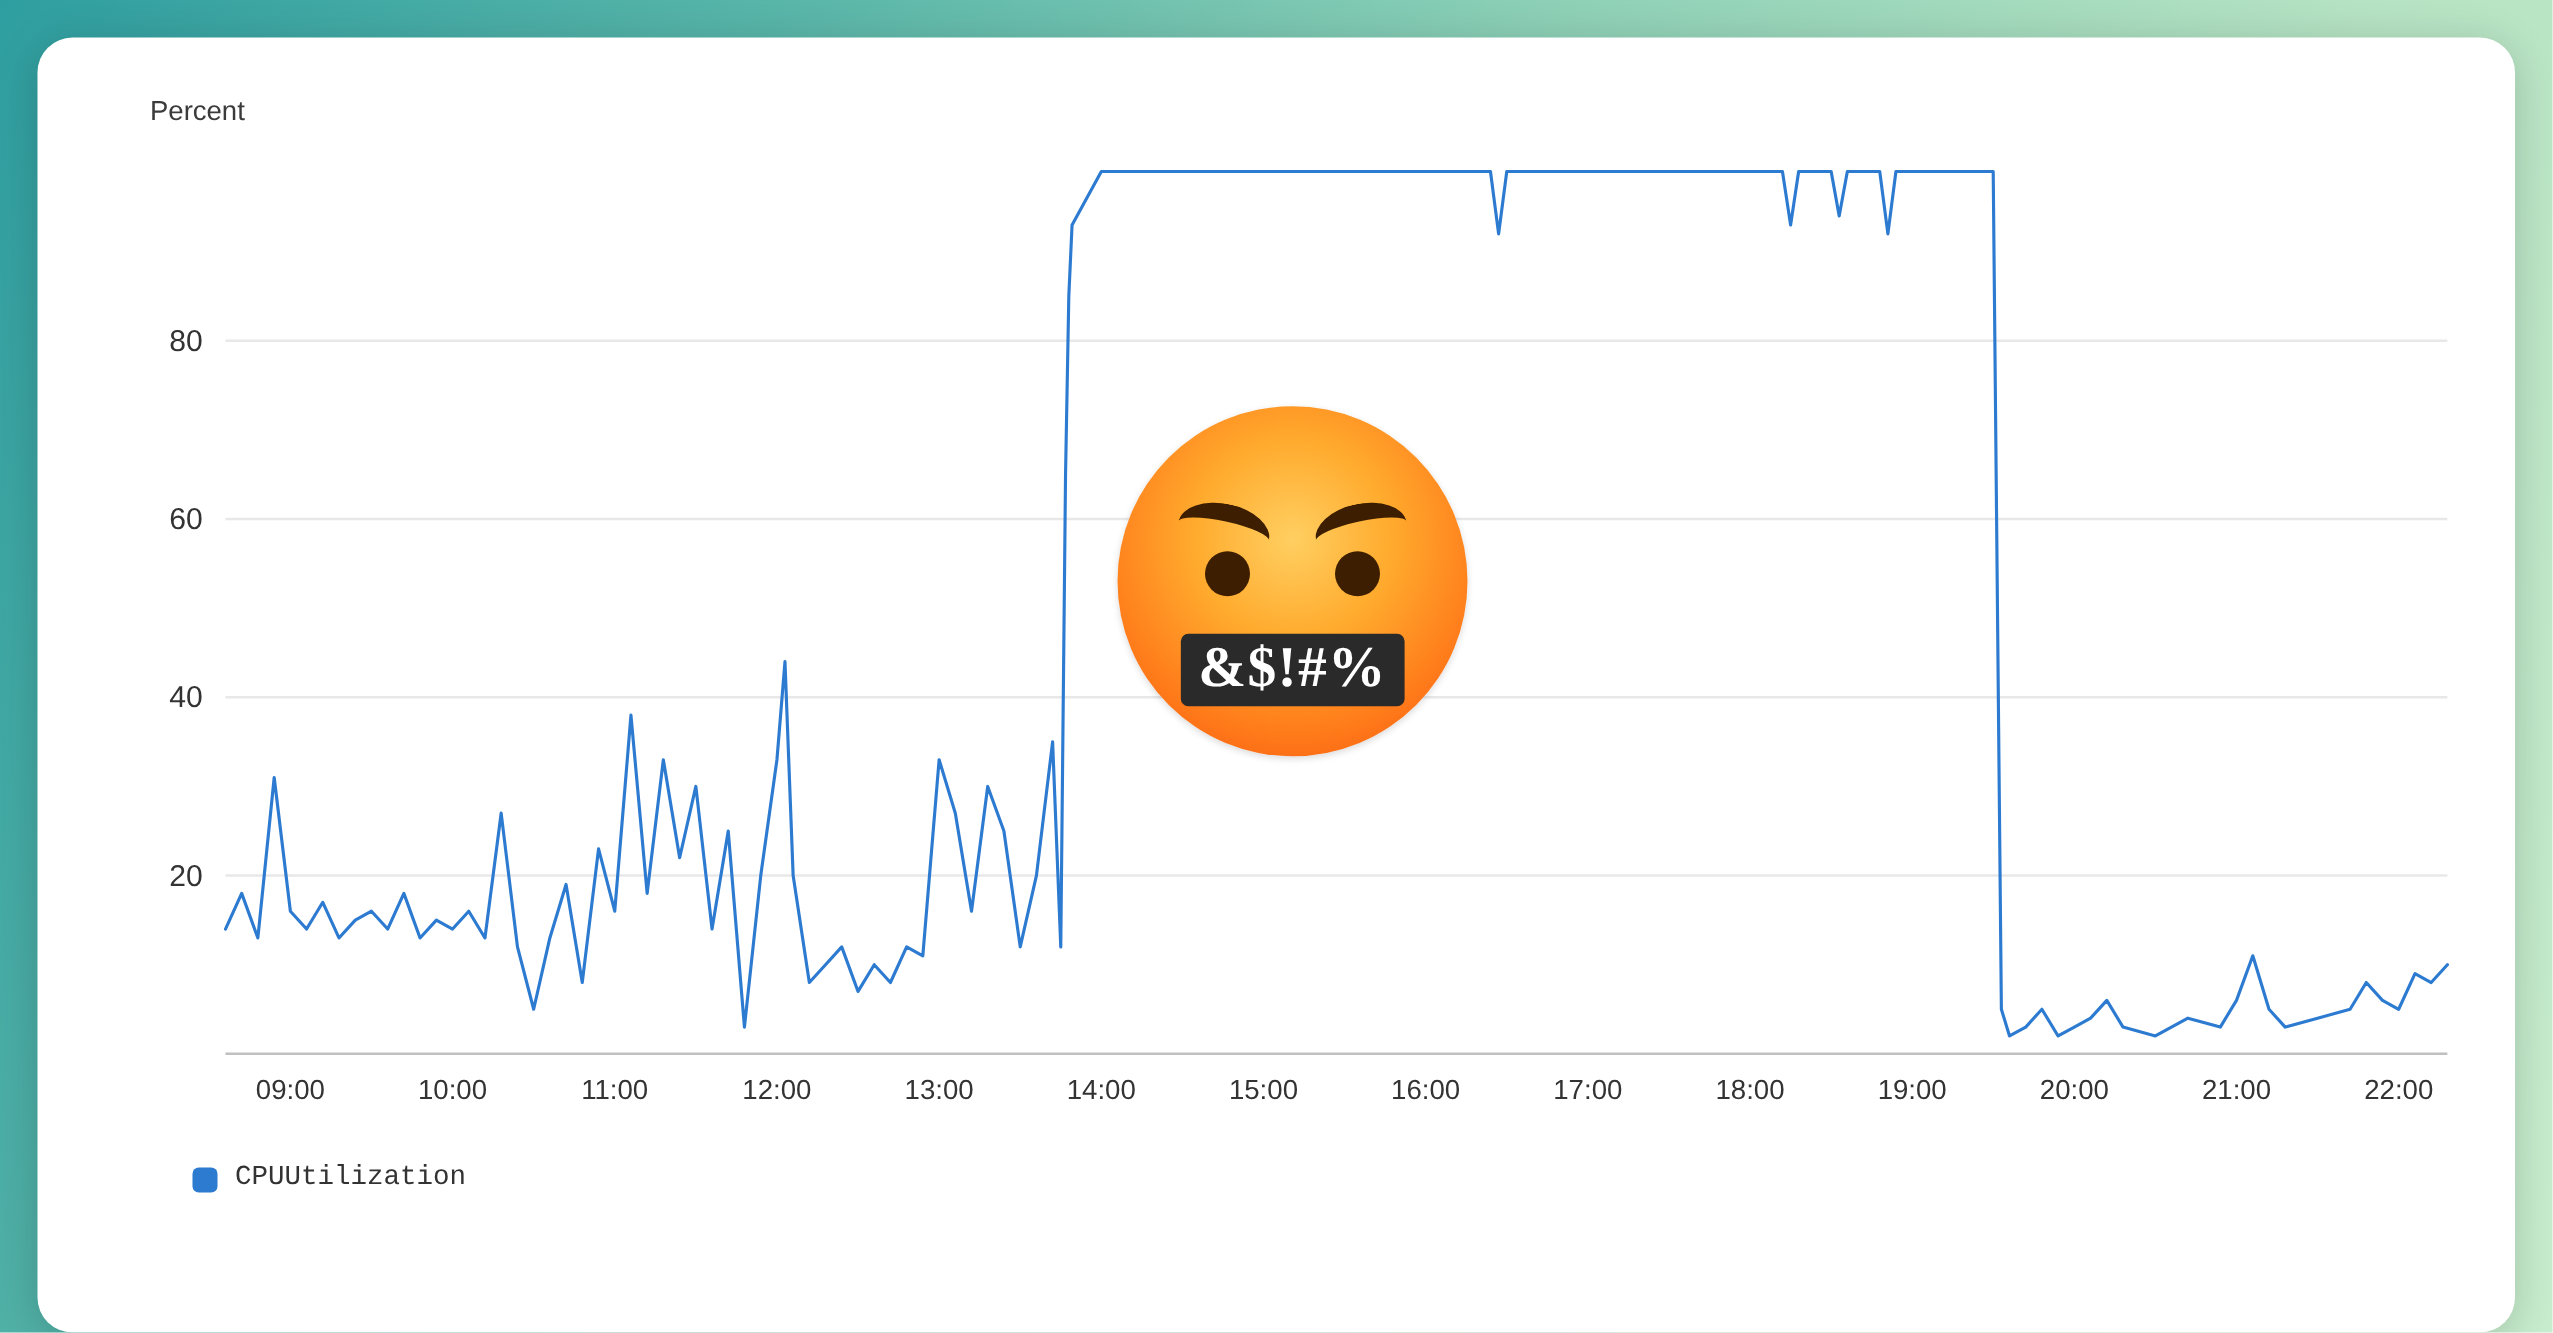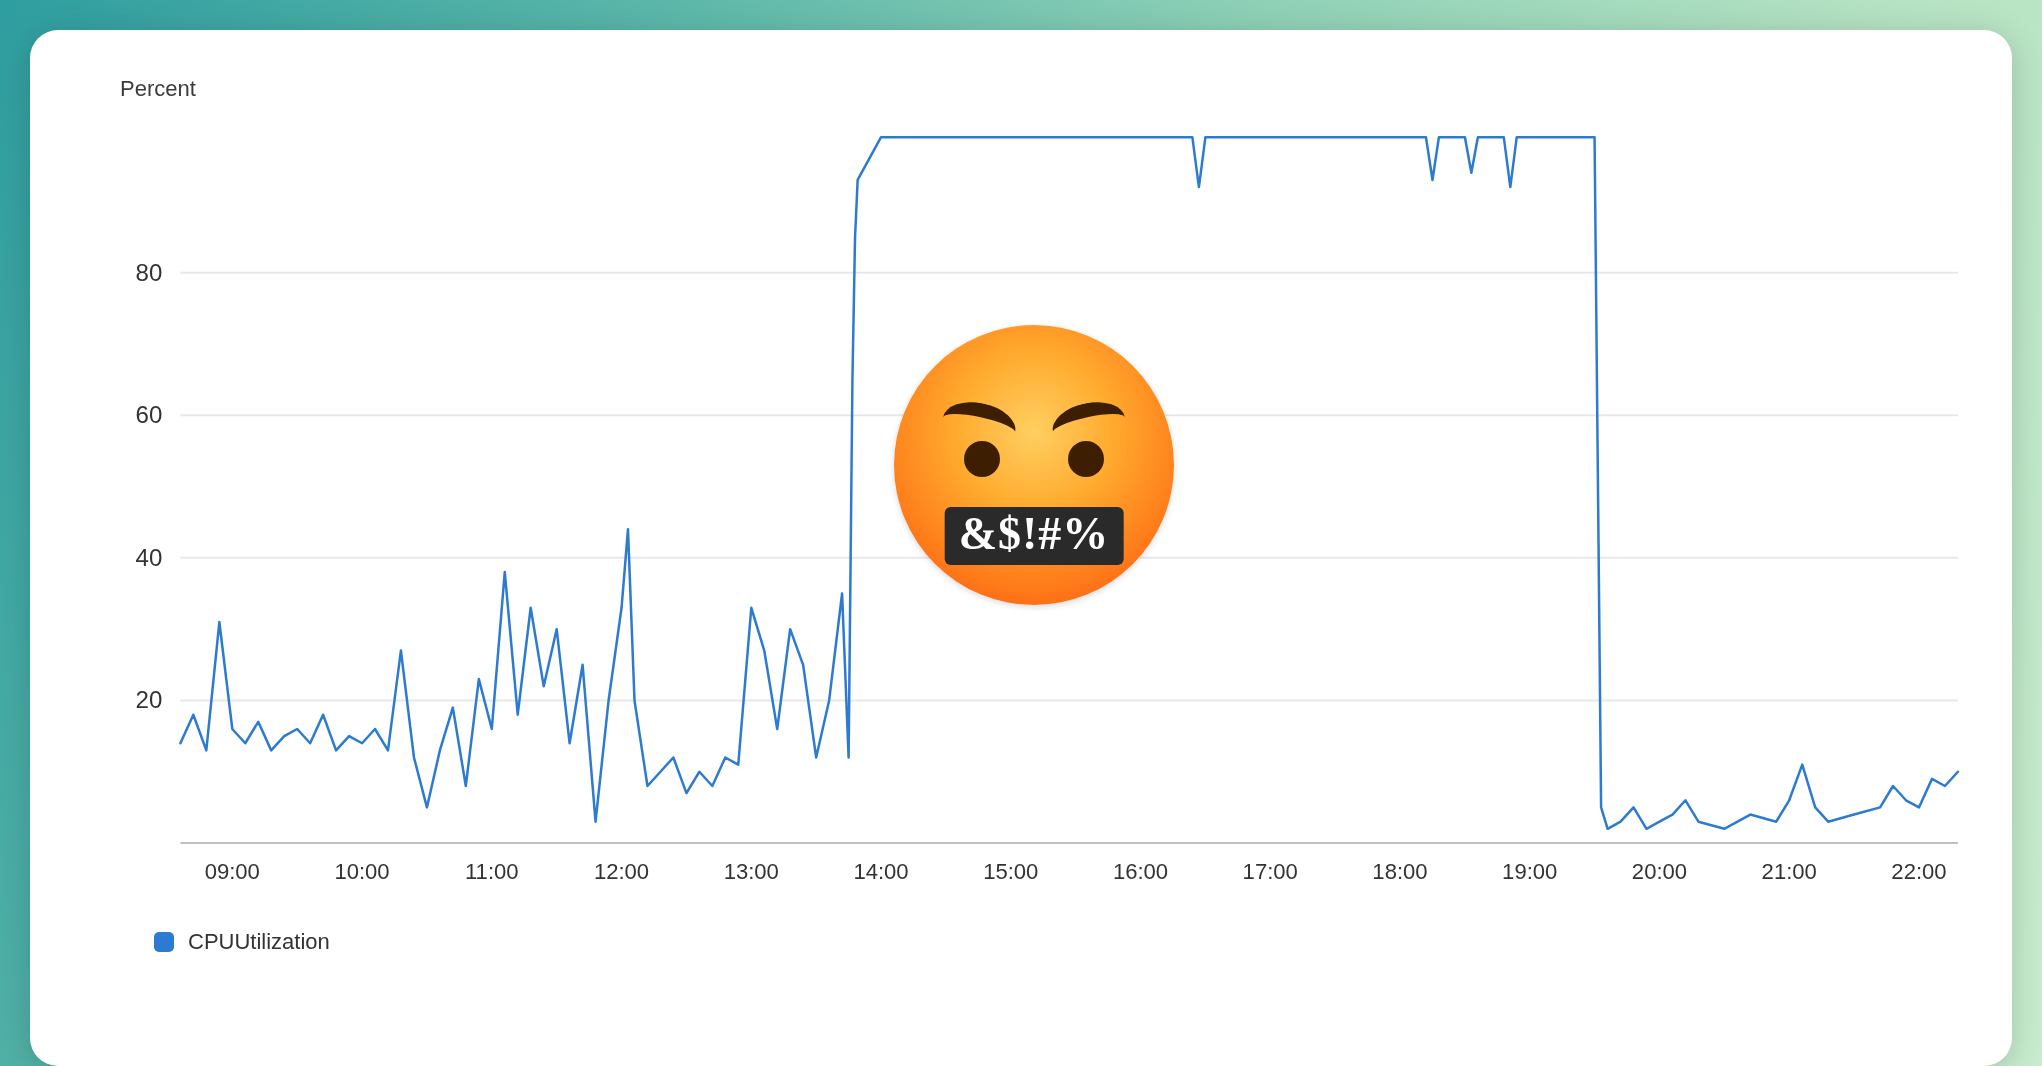--- a/index.html
+++ b/index.html
@@ -32,21 +32,21 @@
 .plot-wrap{
   position:relative;
   margin-top:18px;
 }
 svg.plot{display:block;}
 .y-tick text{font-size:24px;fill:#333;}
 .x-tick text{font-size:22px;fill:#333;}
 .gridline{stroke:#e8e8e8;stroke-width:2;}
 .axisline{stroke:#c0c0c0;stroke-width:2;}
 .series{fill:none;stroke:#2d7bd1;stroke-width:2.5;stroke-linejoin:round;stroke-linecap:round;}
-.legend{display:flex;align-items:center;gap:14px;margin-top:26px;margin-left:64px;font-size:22px;color:#333;}
+.legend{display:flex;align-items:flex-end;gap:14px;margin-top:26px;margin-left:64px;font-size:22px;color:#333;font-family:Liberation Mono, monospace;}
 .legend-swatch{width:20px;height:20px;border-radius:5px;background:#2d7bd1;}
 
 .emoji{
   position:absolute;
   left:50%;top:44%;
   transform:translate(-50%,-50%);
   pointer-events:none;
 }
 .face{
   width:280px;height:280px;border-radius:50%;

